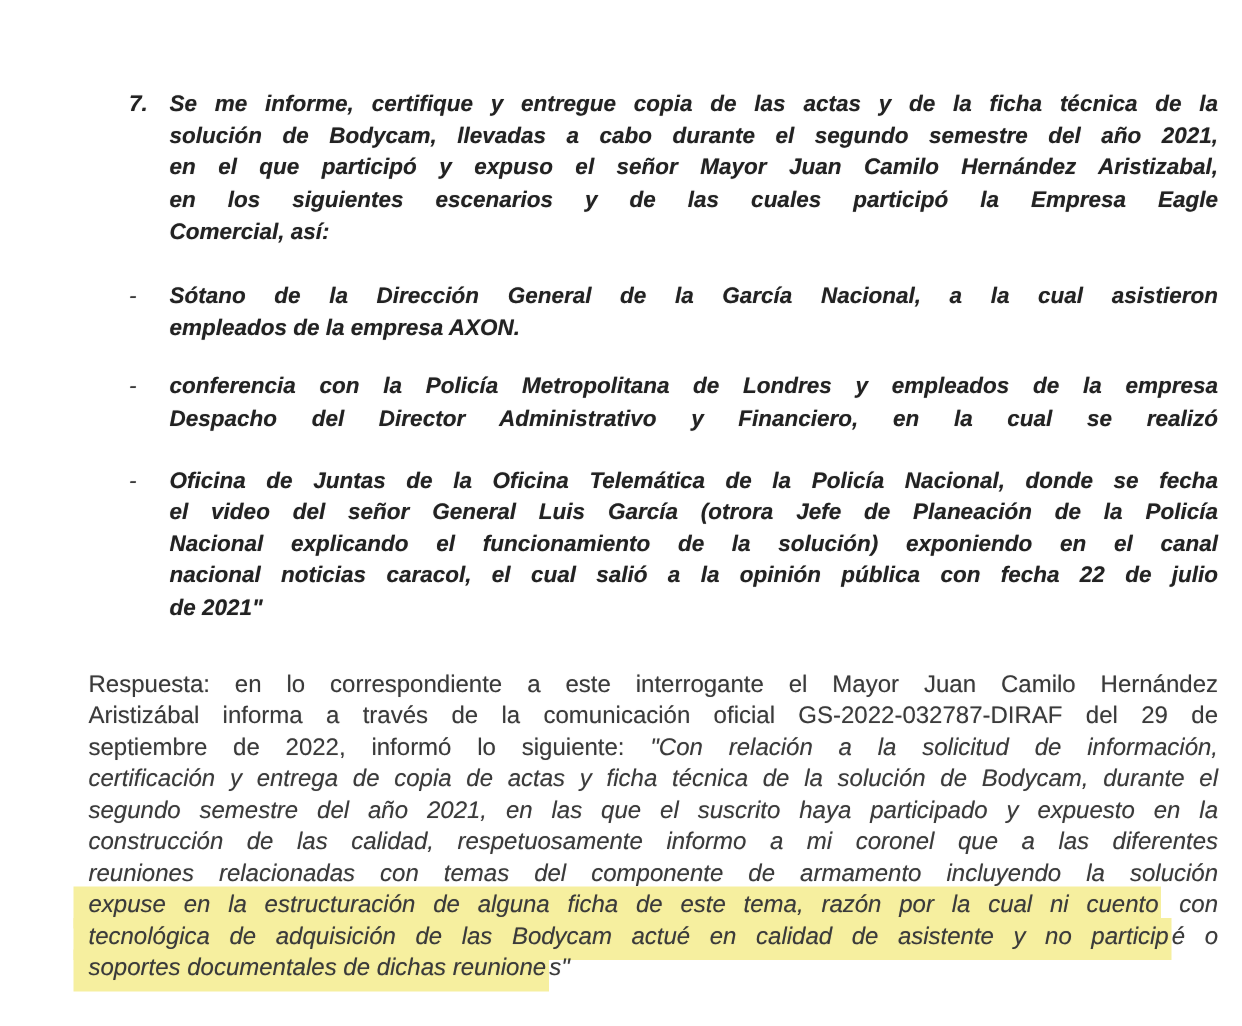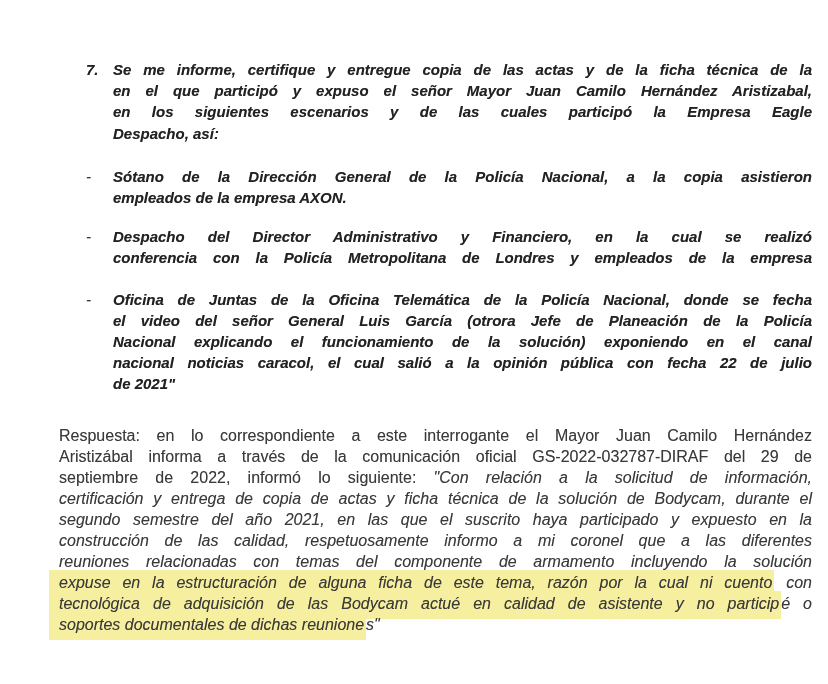--- a/index.html
+++ b/index.html
@@ -57,39 +57,40 @@
 </style>
 </head>
 <body>
 
 <div class="page">
 
   <div class="q-item">
     <div class="marker">7.</div>
     <div class="txt-col">
       <div class="ln j">Se me informe, certifique y entregue copia de las actas y de la ficha técnica de la</div>
+      <div class="ln j">solución de Bodycam, llevadas a cabo durante el segundo semestre del año 2021,</div>
       <div class="ln j">en el que participó y expuso el señor Mayor Juan Camilo Hernández Aristizabal,</div>
       <div class="ln j">en los siguientes escenarios y de las cuales participó la Empresa Eagle</div>
-      <div class="ln">Despacho, así:</div>
+      <div class="ln">Comercial, así:</div>
     </div>
   </div>
 
   <div class="b-item b1">
     <div class="marker">-</div>
     <div class="txt-col">
-      <div class="ln j">Sótano de la Dirección General de la Policía Nacional, a la copia asistieron</div>
+      <div class="ln j">Sótano de la Dirección General de la García Nacional, a la cual asistieron</div>
       <div class="ln">empleados de la empresa AXON.</div>
     </div>
   </div>
 
   <div class="b-item b2">
     <div class="marker">-</div>
     <div class="txt-col">
+      <div class="ln j">conferencia con la Policía Metropolitana de Londres y empleados de la empresa</div>
       <div class="ln j">Despacho del Director Administrativo y Financiero, en la cual se realizó</div>
-      <div class="ln j">conferencia con la Policía Metropolitana de Londres y empleados de la empresa</div>
     </div>
   </div>
 
   <div class="b-item b3">
     <div class="marker">-</div>
     <div class="txt-col">
       <div class="ln j">Oficina de Juntas de la Oficina Telemática de la Policía Nacional, donde se fecha</div>
       <div class="ln j">el video del señor General Luis García (otrora Jefe de Planeación de la Policía</div>
       <div class="ln j">Nacional explicando el funcionamiento de la solución) exponiendo en el canal</div>
       <div class="ln j">nacional noticias caracol, el cual salió a la opinión pública con fecha 22 de julio</div>

